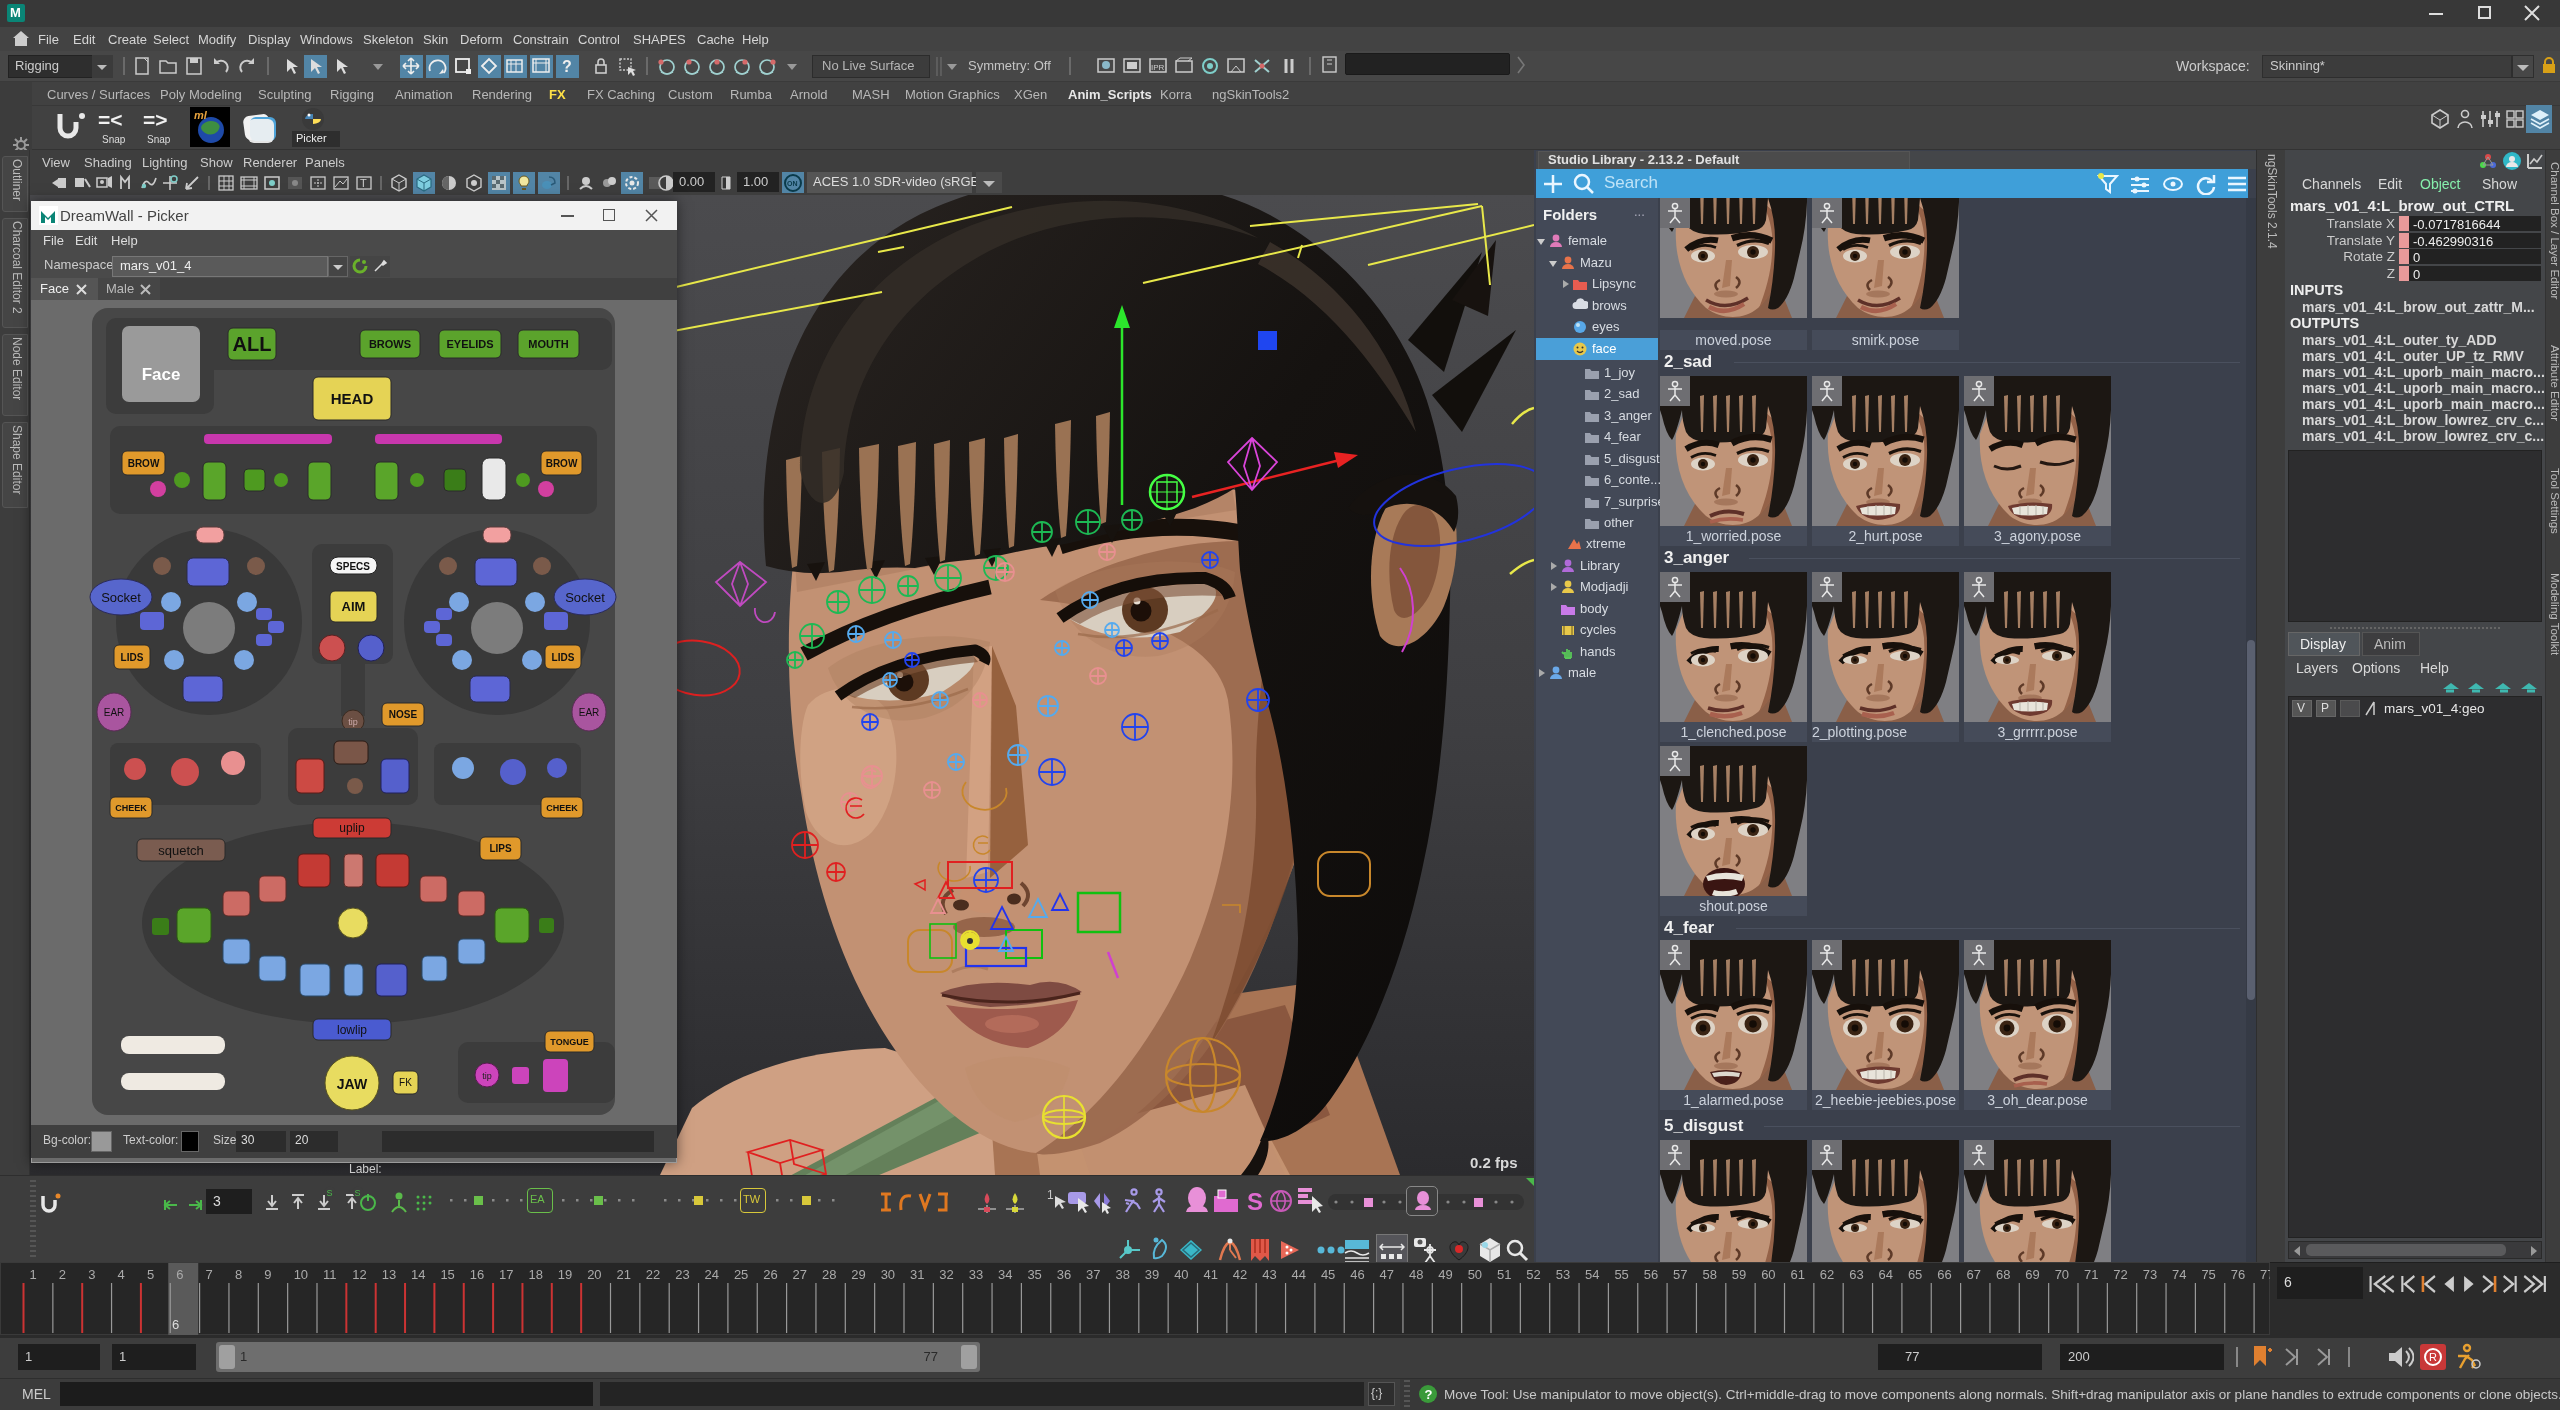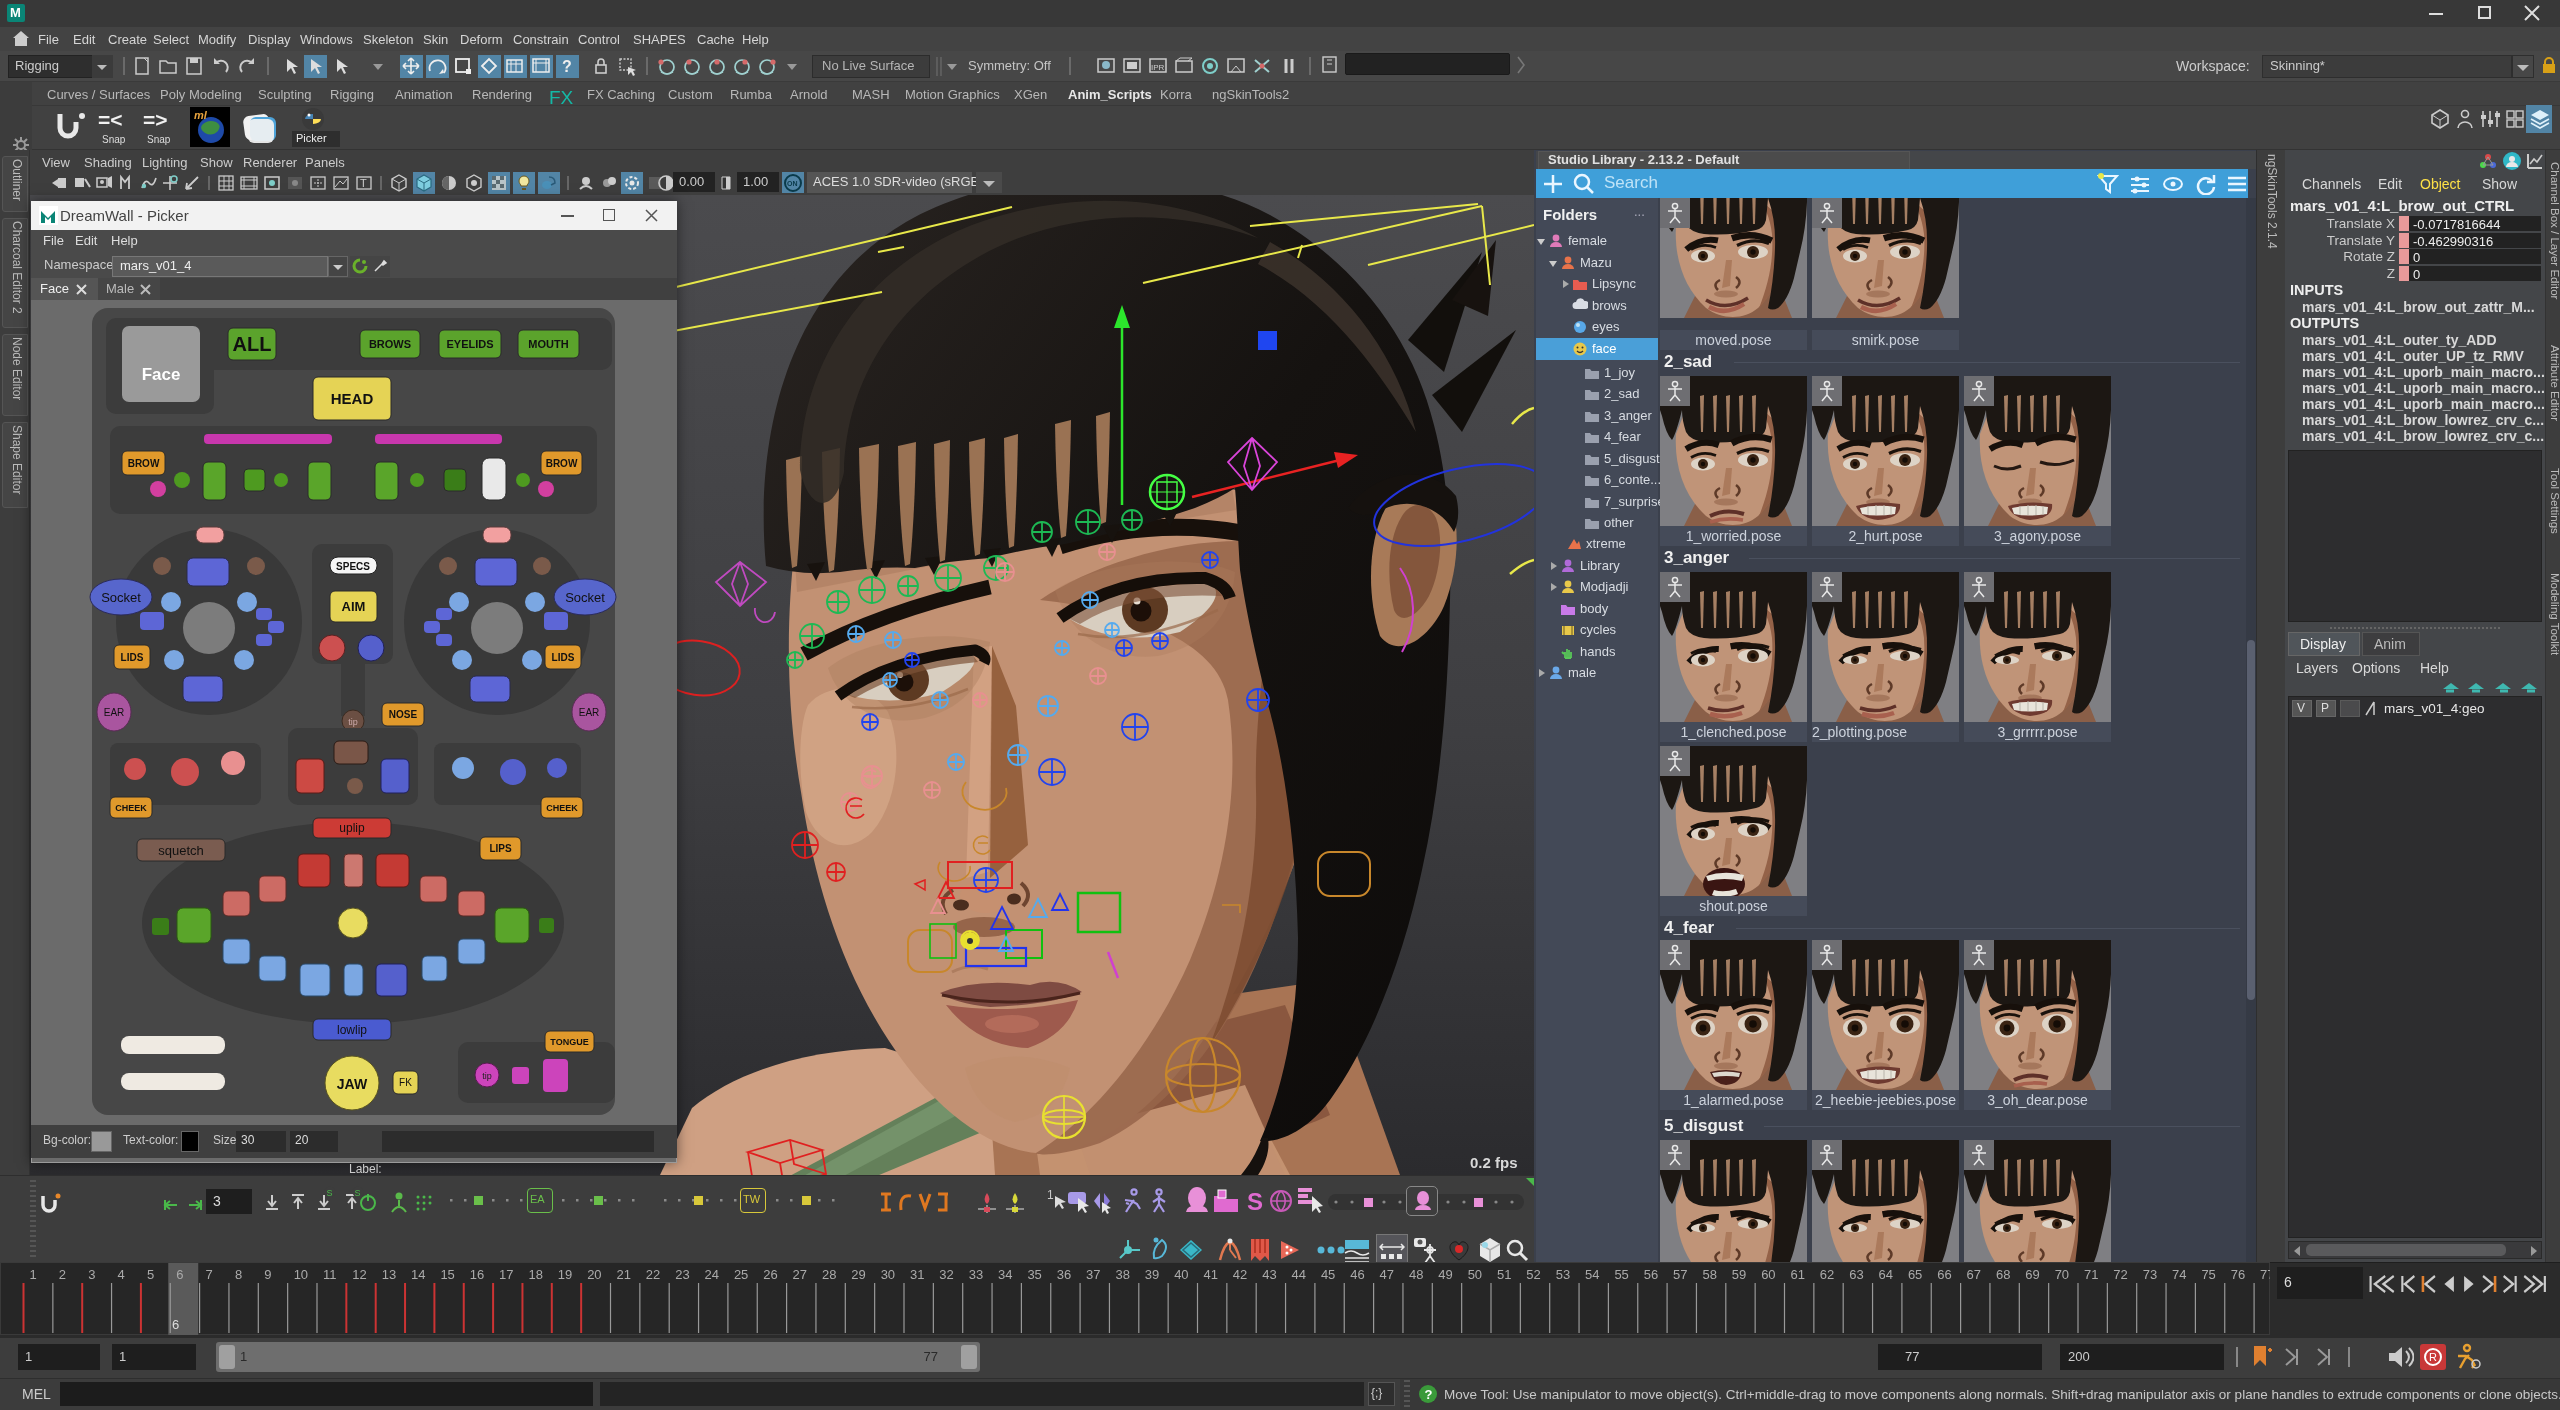--- a/index.html
+++ b/index.html
@@ -243,21 +243,21 @@
       <rect x="3" y="8" width="12" height="9" fill="#d8a017"></rect>
       <path d="M5,8 v-2 a4,4 0 0 1 8,0 v2" fill="none" stroke="#d8a017" stroke-width="2"></path>
     </svg>
 <div class="abs" style="left:0;top:82px;width:2560px;height:24px;background:#414141;border-bottom:1px solid #383838;"></div>
 <div class="tx" style="left:47px;top:87px;color:#b8b8b8;font-size:13px;font-weight:normal;">Curves / Surfaces</div>
 <div class="tx" style="left:160px;top:87px;color:#b8b8b8;font-size:13px;font-weight:normal;">Poly Modeling</div>
 <div class="tx" style="left:258px;top:87px;color:#b8b8b8;font-size:13px;font-weight:normal;">Sculpting</div>
 <div class="tx" style="left:330px;top:87px;color:#b8b8b8;font-size:13px;font-weight:normal;">Rigging</div>
 <div class="tx" style="left:395px;top:87px;color:#b8b8b8;font-size:13px;font-weight:normal;">Animation</div>
 <div class="tx" style="left:472px;top:87px;color:#b8b8b8;font-size:13px;font-weight:normal;">Rendering</div>
-<div class="tx" style="left:549px;top:87px;color:#14b8a6;font-size:19px;font-weight:normal;">FX</div>
+<div class="tx" style="left:549px;top:87px;color:#fde047;font-size:13px;font-weight:bold;">FX</div>
 <div class="tx" style="left:587px;top:87px;color:#b8b8b8;font-size:13px;font-weight:normal;">FX Caching</div>
 <div class="tx" style="left:668px;top:87px;color:#b8b8b8;font-size:13px;font-weight:normal;">Custom</div>
 <div class="tx" style="left:730px;top:87px;color:#b8b8b8;font-size:13px;font-weight:normal;">Rumba</div>
 <div class="tx" style="left:790px;top:87px;color:#b8b8b8;font-size:13px;font-weight:normal;">Arnold</div>
 <div class="tx" style="left:852px;top:87px;color:#b8b8b8;font-size:13px;font-weight:normal;">MASH</div>
 <div class="tx" style="left:905px;top:87px;color:#b8b8b8;font-size:13px;font-weight:normal;">Motion Graphics</div>
 <div class="tx" style="left:1014px;top:87px;color:#b8b8b8;font-size:13px;font-weight:normal;">XGen</div>
 <div class="tx" style="left:1068px;top:87px;color:#e8e8e8;font-size:13px;font-weight:bold;">Anim_Scripts</div>
 <div class="tx" style="left:1160px;top:87px;color:#b8b8b8;font-size:13px;font-weight:normal;">Korra</div>
 <div class="tx" style="left:1212px;top:87px;color:#b8b8b8;font-size:13px;font-weight:normal;">ngSkinTools2</div>
@@ -1678,21 +1678,21 @@
       <circle cx="10" cy="10" r="9" fill="#30b8c8"></circle>
       <circle cx="10" cy="8" r="3" fill="#e8e8e8"></circle>
       <path d="M4,16 a6,5 0 0 1 12,0" fill="#e8e8e8"></path>
     </svg>
 <svg class="abs" style="left:2526px;top:152px;" width="18" height="18">
       <path d="M2,16 V2 M2,16 H16" stroke="#ccc" stroke-width="2"></path>
       <path d="M4,12 l4,-5 3,3 5,-7" stroke="#ccc" stroke-width="1.6" fill="none"></path>
     </svg>
 <div class="tx" style="left:2302px;top:176px;color:#d8d8d8;font-size:14px;">Channels</div>
 <div class="tx" style="left:2378px;top:176px;color:#d8d8d8;font-size:14px;">Edit</div>
-<div class="tx" style="left:2420px;top:176px;color:#fde047;font-size:14px;">Object</div>
+<div class="tx" style="left:2420px;top:176px;color:#86efac;font-size:14px;">Object</div>
 <div class="tx" style="left:2482px;top:176px;color:#d8d8d8;font-size:14px;">Show</div>
 <div class="tx" style="left:2290px;top:197px;color:#eee;font-size:15px;font-weight:bold;">mars_v01_4:L_brow_out_CTRL</div>
 <div class="tx" style="left:2395px;top:216.0px;color:#ccc;font-size:13.5px;transform:translateX(-100%);">Translate X</div>
 <div class="abs" style="left:2399px;top:216.0px;width:10px;height:15px;background:#e89a9a;"></div>
 <div class="abs" style="left:2409px;top:216.0px;width:132px;height:15px;background:#222;"></div>
 <div class="tx" style="left:2413px;top:217.0px;color:#eee;font-size:13px;">-0.0717816644</div>
 <div class="tx" style="left:2395px;top:232.5px;color:#ccc;font-size:13.5px;transform:translateX(-100%);">Translate Y</div>
 <div class="abs" style="left:2399px;top:232.5px;width:10px;height:15px;background:#e89a9a;"></div>
 <div class="abs" style="left:2409px;top:232.5px;width:132px;height:15px;background:#222;"></div>
 <div class="tx" style="left:2413px;top:233.5px;color:#eee;font-size:13px;">-0.462990316</div>

